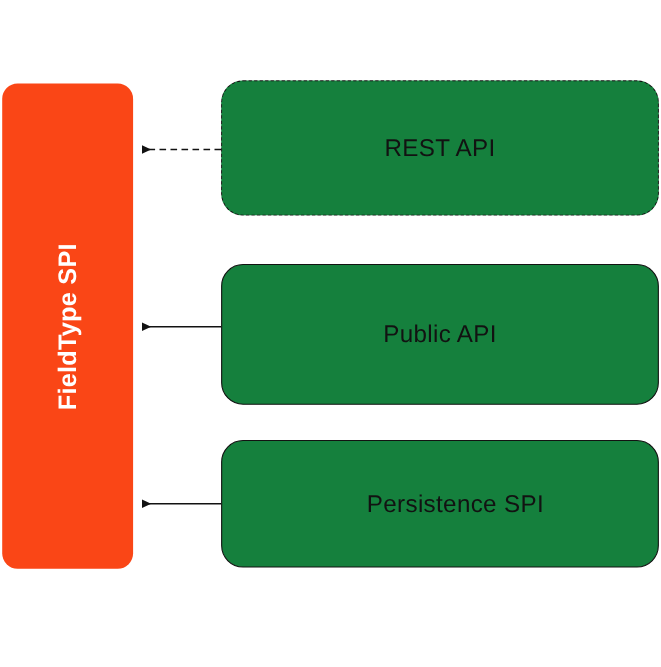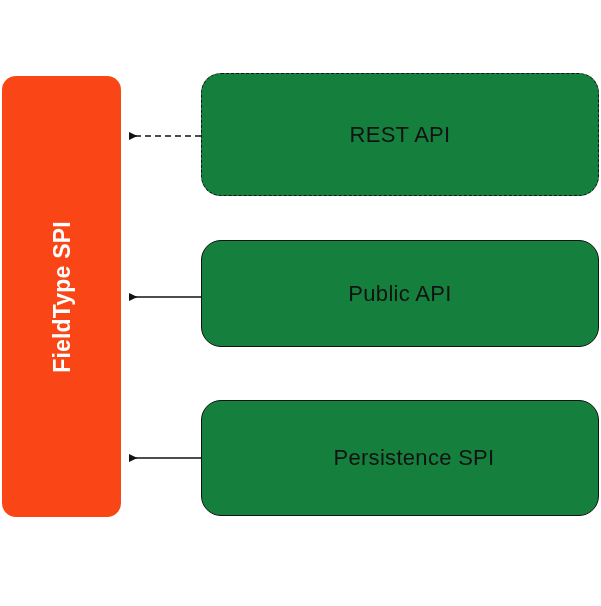--- a/index.html
+++ b/index.html
@@ -64,21 +64,21 @@
   }
   .node-label {
     color: #121212;
     font-size: 22px;
     font-weight: normal;
     font-family: "Liberation Sans", sans-serif;
     letter-spacing: 0.3px;
   }
 
   #box-rest        { top: 73px;  height: 123px; }
-  #box-public      { top: 240px; height: 107px; }
+  #box-public      { top: 240px; height: 128px; }
   #box-persistence { top: 400px; height: 116px; padding-left: 28px; }
 
   
   .connectors {
     position: absolute;
     left: 0;
     top: 0;
     width: 601px;
     height: 606px;
     pointer-events: none;

